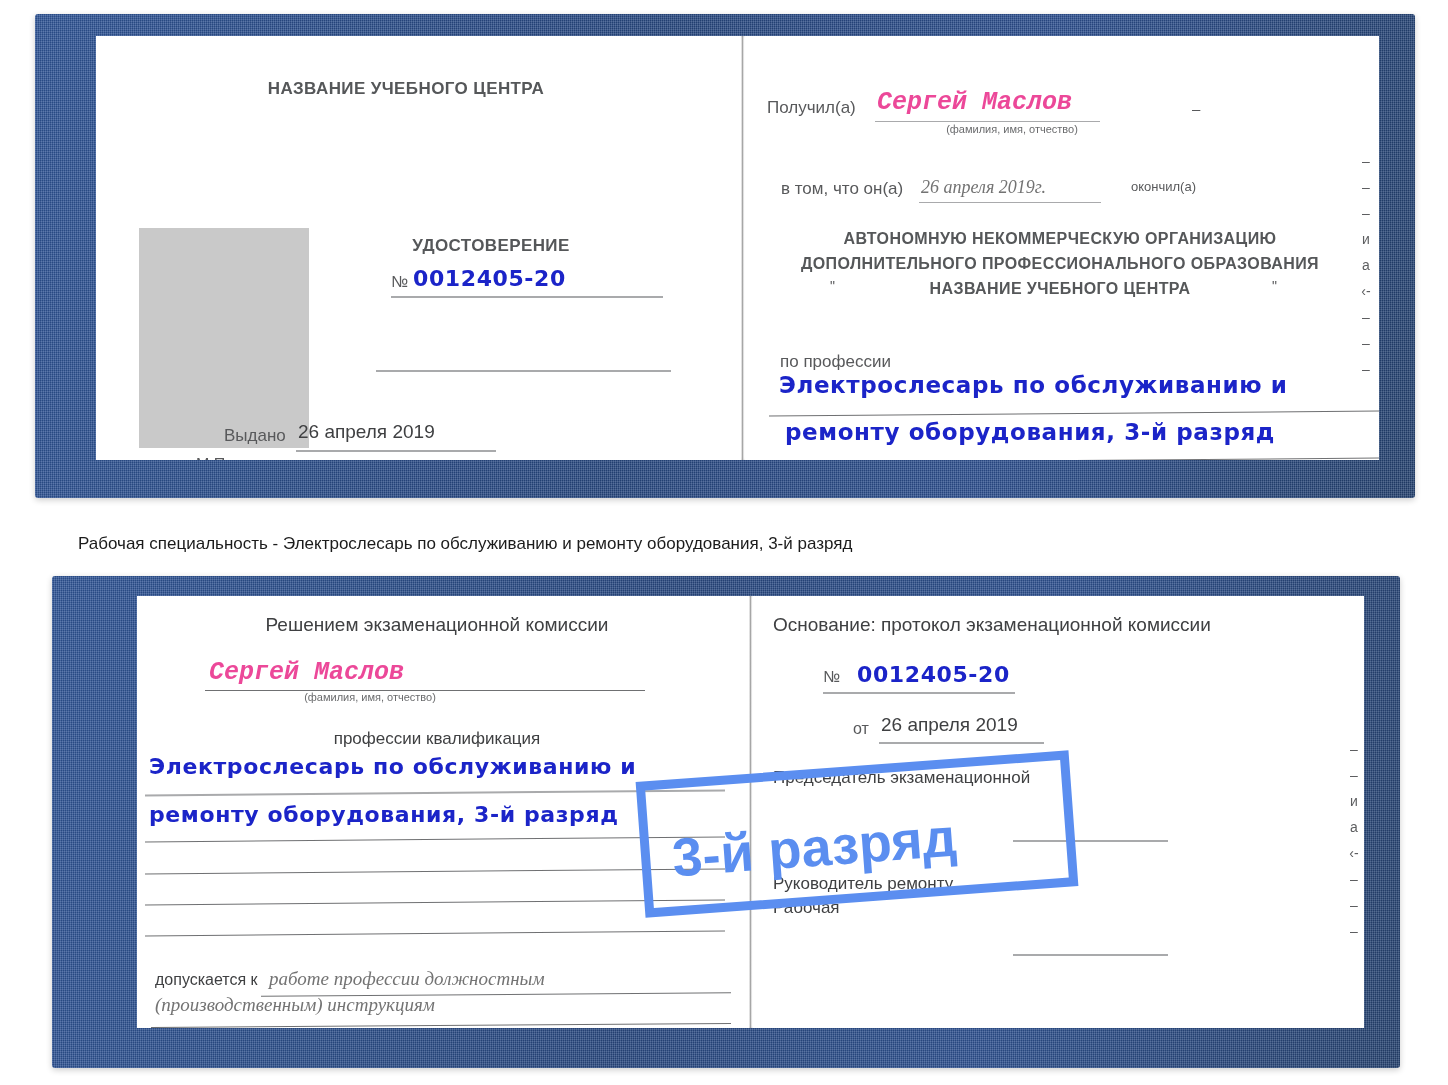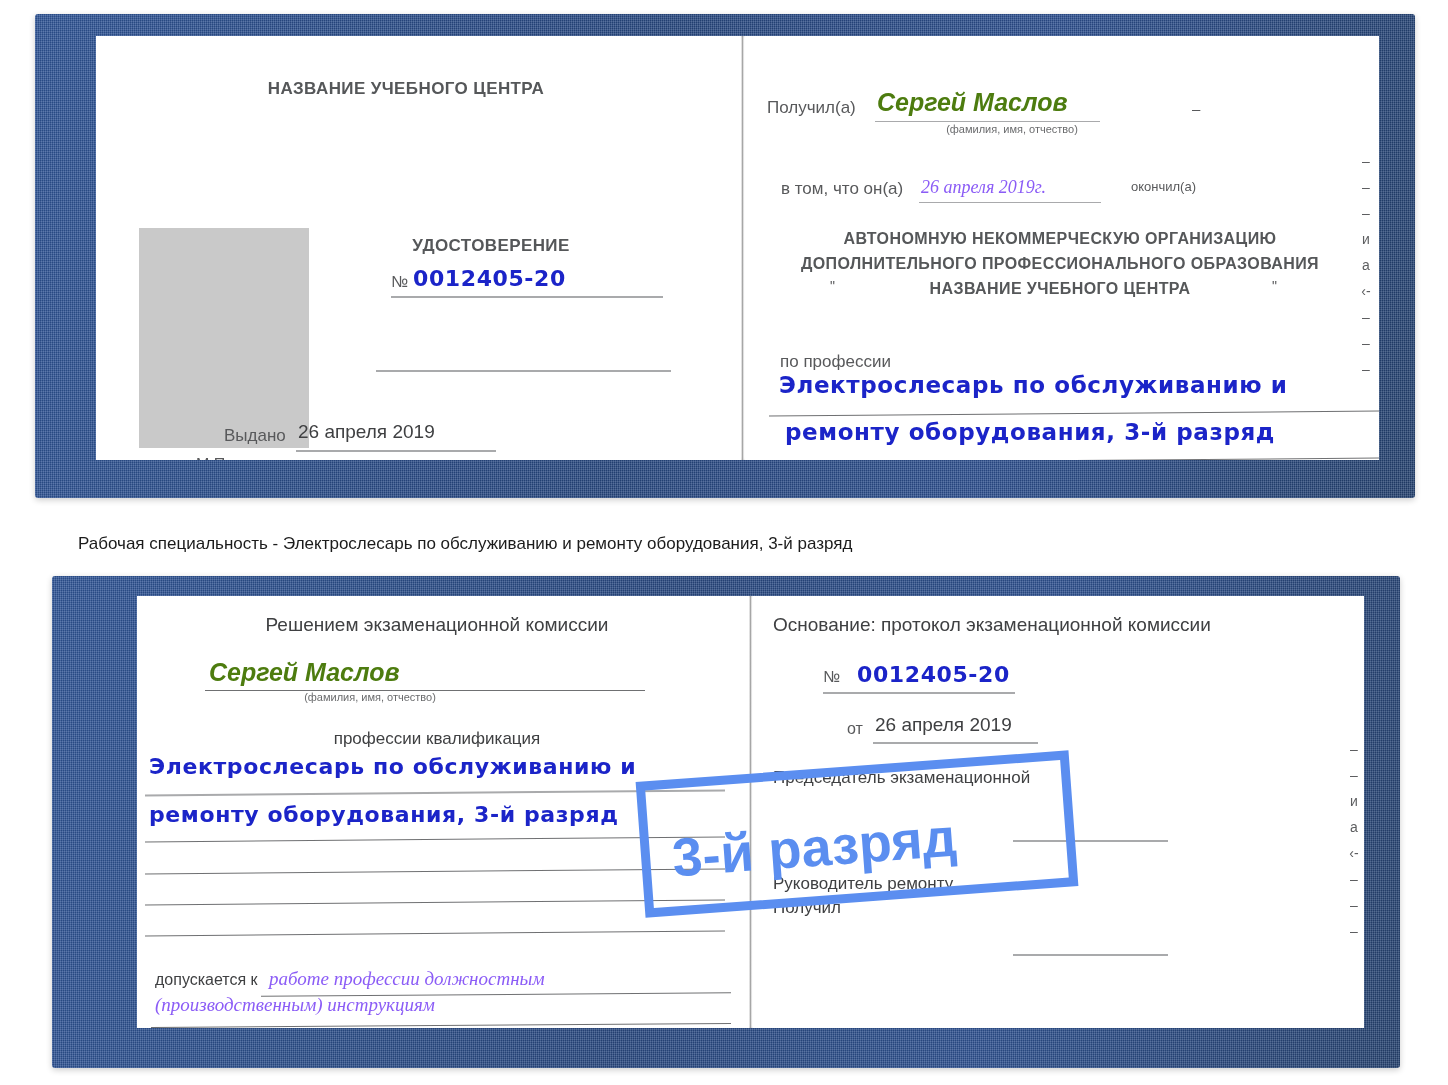--- a/index.html
+++ b/index.html
@@ -67,29 +67,29 @@
     color: #6a6b6d;
     font-size: 11px;
   }
   .hand {
     font-family: "DejaVu Sans", sans-serif;
     color: #1b24c8;
     font-weight: 600;
     letter-spacing: 0.6px;
   }
   .hand-cursive {
-    font-family: Liberation Sans, sans-serif;
+    font-family: Liberation Mono, monospace;
     font-style: italic;
-    color: #4d7c0f;
+    color: #ec4899;
     font-weight: 700;
   }
   .type-italic {
     font-family: "Liberation Serif", serif;
     font-style: italic;
-    color: #8b5cf6;
+    color: #737373;
   }
   .typed {
     font-family: "Liberation Sans", sans-serif;
     color: #3f4042;
   }
 
   .rule {
     position: absolute;
     height: 1px;
     background: #a9aaac;
@@ -271,34 +271,34 @@
       <div class="leaf" style="left:616px; top:0; right:0; height:100%;">
 
         <div class="typed" style="position:absolute; left:20px; top:18px; font-size:19px; white-space:nowrap;">Основание: протокол экзаменационной комиссии</div>
 
         <div style="position:absolute; left:70px; top:66px; width:330px; height:34px;">
           <span class="t-plain" style="position:absolute; left:0; top:6px; font-size:16px;">№</span>
           <span class="hand" style="position:absolute; left:34px; top:0; font-size:22px;">0012405-20</span>
           <div class="rule" style="left:0; top:30px; width:192px; height:2px;"></div>
         </div>
 
-        <div style="position:absolute; left:94px; top:116px; width:330px; height:34px;">
+        <div style="position:absolute; left:100px; top:116px; width:330px; height:34px;">
           <span class="t-plain" style="position:absolute; left:0; top:8px; font-size:16px;">от</span>
           <span class="typed" style="position:absolute; left:28px; top:2px; font-size:19px;">26 апреля 2019</span>
           <div class="rule" style="left:26px; top:30px; width:165px; height:2px;"></div>
         </div>
 
         <div style="position:absolute; left:20px; top:170px; width:420px;">
           <div class="typed" style="font-size:17px; line-height:24px;">Председатель экзаменационной</div>
           <div class="rule" style="left:240px; top:74px; width:155px; height:2px;"></div>
         </div>
 
         <div style="position:absolute; left:20px; top:276px; width:420px;">
           <div class="typed" style="font-size:17px; line-height:24px;">Руководитель ремонту</div>
-          <div class="typed" style="font-size:17px; line-height:24px;">Получил</div>
+          <div class="typed" style="font-size:17px; line-height:24px;">Рабочая</div>
           <div class="rule" style="left:240px; top:82px; width:155px; height:2px;"></div>
         </div>
 
         <div class="edge-col" style="left:590px; top:140px;">
           <div>–</div>
           <div>–</div>
           <div>и</div>
           <div>а</div>
           <div>‹-</div>
           <div>–</div>

